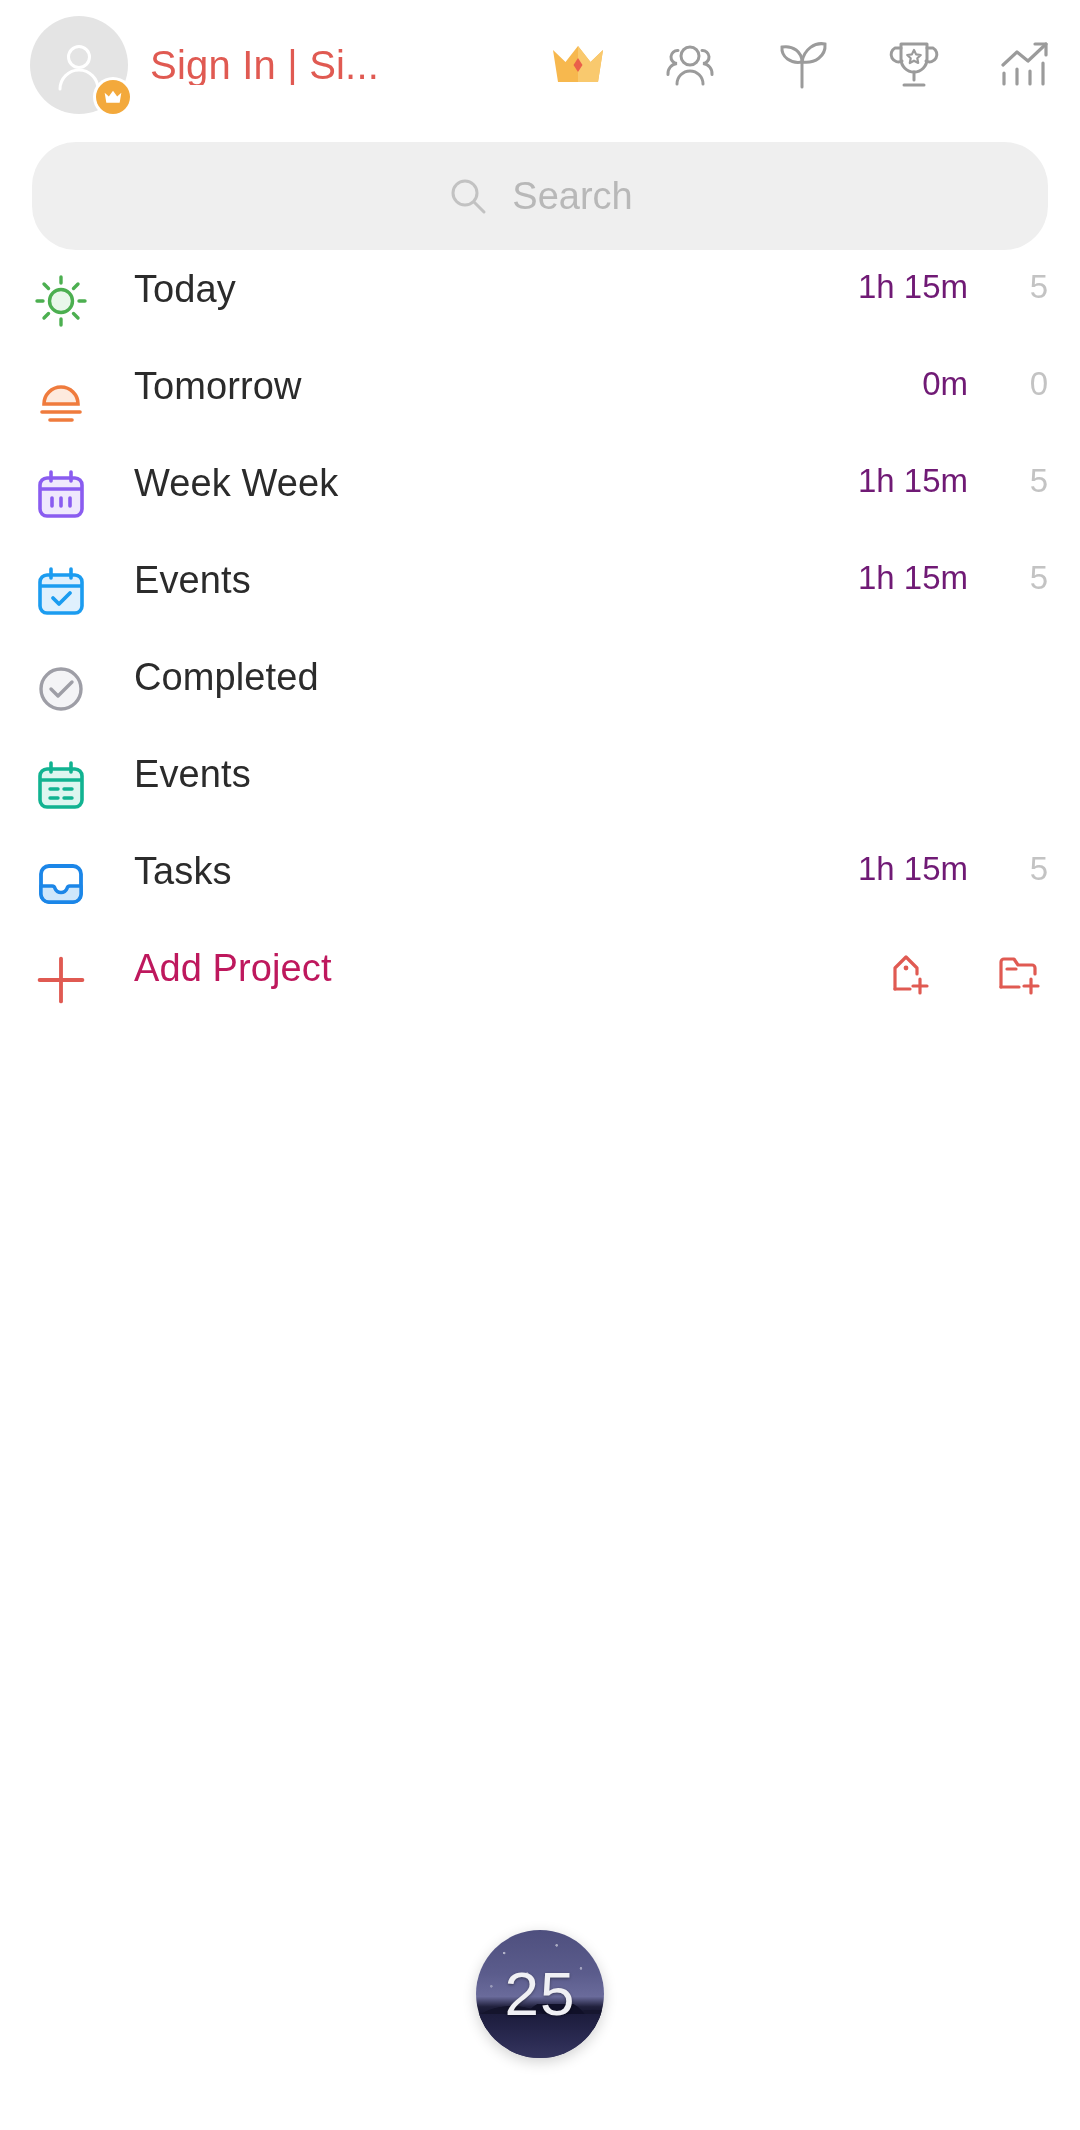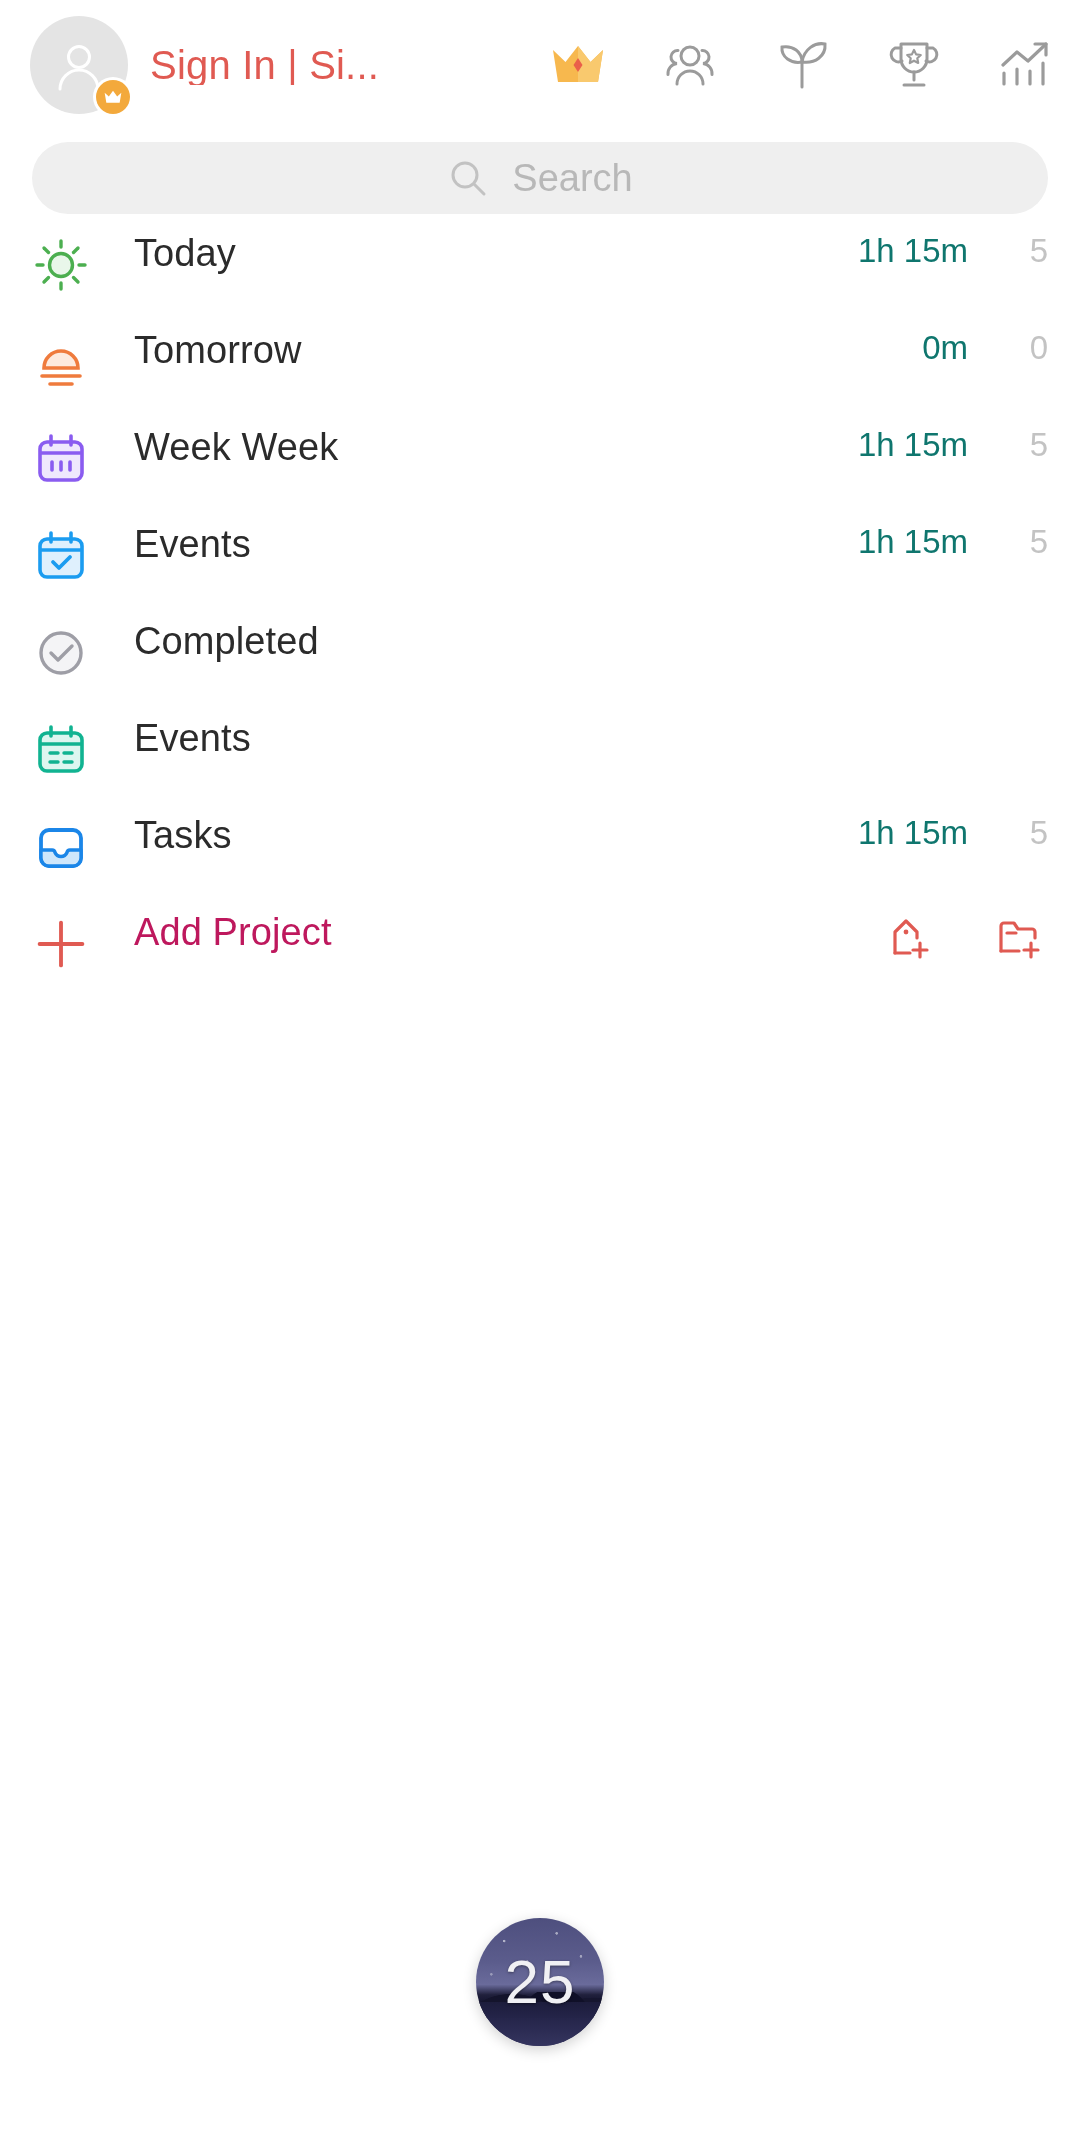--- a/index.html
+++ b/index.html
@@ -81,21 +81,21 @@
     height: 56px;
     display: flex;
     align-items: center;
     justify-content: center;
   }
   .header-icon svg { display: block; }
 
   
   .search-bar {
     margin: 12px 32px 0 32px;
-    height: 72px;
+    height: 108px;
     border-radius: 44px;
     background: #efefef;
     display: flex;
     align-items: center;
     justify-content: center;
     gap: 23px;
   }
   .search-placeholder {
     color: #b8b8b8;
     font-size: 38px;
@@ -128,21 +128,21 @@
     font-size: 38px;
     color: #2b2b2b;
     line-height: 1;
     letter-spacing: 0.1px;
   }
   .row-label.accent { color: #be185d; }
 
   .row-spacer { flex: 1 1 auto; }
 
   .row-duration {
-    color: #0f766e;
+    color: #701a75;
     font-size: 33px;
     line-height: 1;
     text-align: right;
     min-width: 150px;
   }
   .row-count {
     color: #c3c3c3;
     font-size: 33px;
     line-height: 1;
     text-align: right;
@@ -165,21 +165,21 @@
   }
   .row-action svg { display: block; }
 
   .plus-icon { width: 62px; height: 62px; }
 
   
   .fab {
     position: absolute;
     left: 50%;
     transform: translateX(-50%);
-    bottom: 84px;
+    bottom: 72px;
     width: 128px;
     height: 128px;
     border-radius: 50%;
     overflow: hidden;
     display: flex;
     align-items: center;
     justify-content: center;
     box-shadow: 0 4px 14px rgba(0,0,0,0.18);
     text-align: center;
   }

